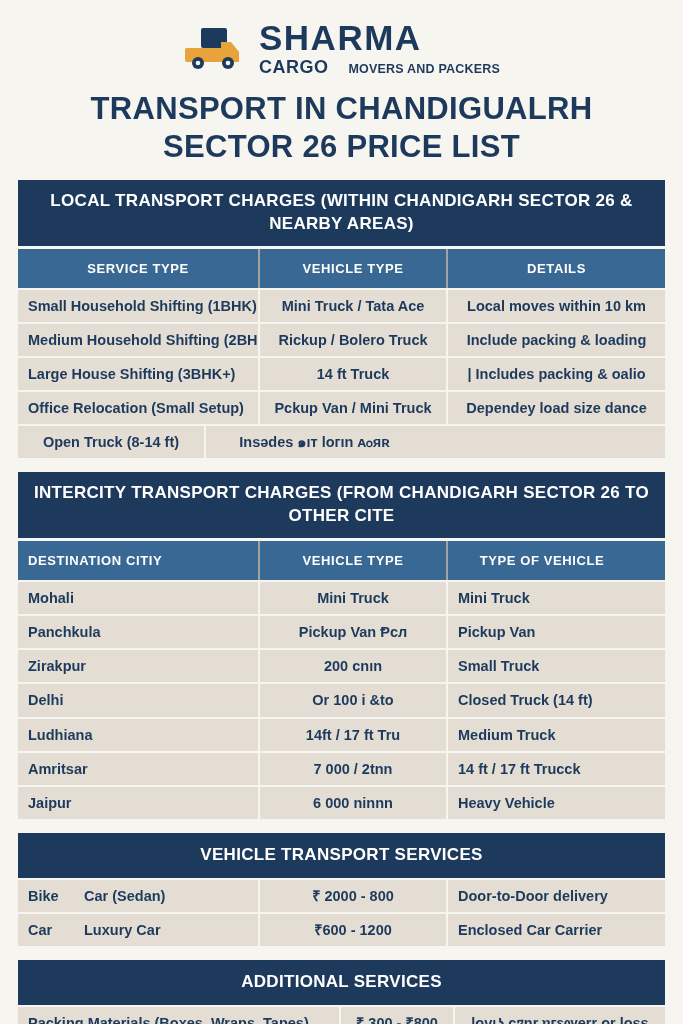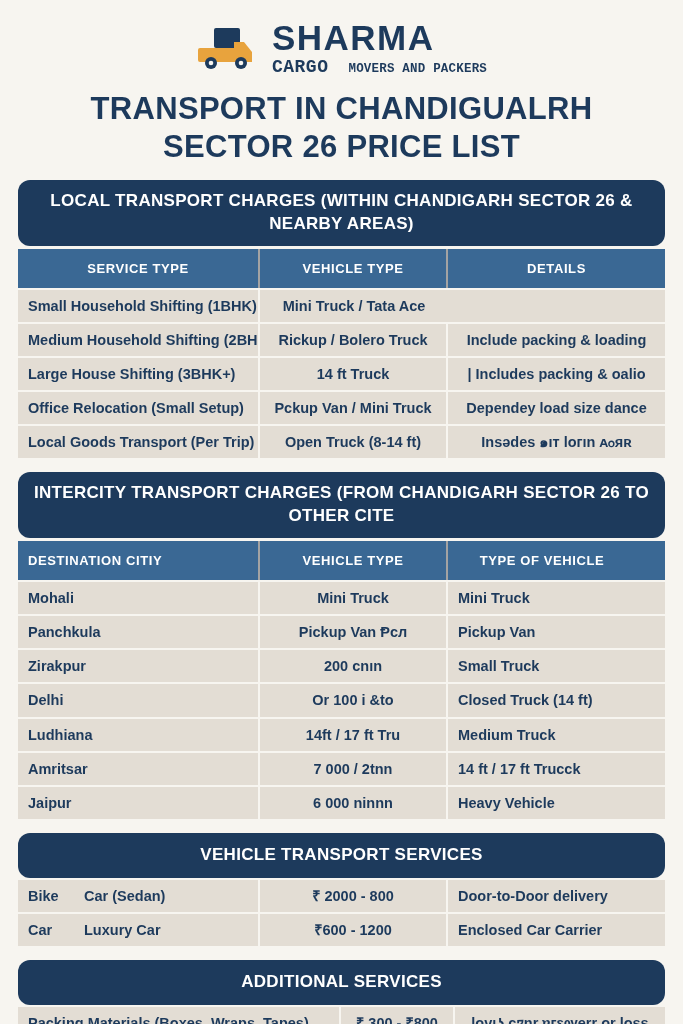--- a/index.html
+++ b/index.html
@@ -33,21 +33,20 @@
     font-size: 35px;
     font-weight: bold;
     letter-spacing: 1.5px;
     color: #1d3a5c;
   }
   .logo-sub {
     display: flex;
     align-items: baseline;
     gap: 20px;
     margin-top: 3px;
-    font-family: Liberation Mono, monospace;
   }
   .logo-cargo {
     font-size: 18px;
     font-weight: bold;
     letter-spacing: 0.5px;
     color: #1d3a5c;
   }
   .logo-tagline {
     font-size: 12.5px;
     font-weight: bold;
@@ -73,21 +72,20 @@
   .section-band {
     background: #1d3a5c;
     color: #ffffff;
     text-align: center;
     font-size: 17px;
     font-weight: bold;
     letter-spacing: 0.3px;
     line-height: 1.35;
     padding: 10px 8px;
     margin-top: 14px;
-    border-radius: 12px;
   }
   .section-band.single { padding: 11px 14px; }
 
   .col-head {
     display: flex;
     background: #3a6894;
     margin-top: 3px;
   }
   .col-head .cell {
     color: #ffffff;
@@ -175,38 +173,38 @@
 
     <div class="section-band">LOCAL TRANSPORT CHARGES (WITHIN CHANDIGARH SECTOR 26 &amp; NEARBY AREAS)</div>
     <div class="col-head ta">
       <div class="cell c1 c">SERVICE TYPE</div>
       <div class="cell c2 c">VEHICLE TYPE</div>
       <div class="cell c3 c">DETAILS</div>
     </div>
     <div class="row ta">
       <div class="cell c1 l">Small Household Shifting (1BHK)</div>
       <div class="cell c2 c">Mini Truck / Tata Ace</div>
+      <div class="cell c3 c">Local moves within 10 km</div>
     </div>
     <div class="row ta">
       <div class="cell c1 l">Medium Household Shifting (2BHK)</div>
       <div class="cell c2 c">Rickup / Bolero Truck</div>
       <div class="cell c3 c">Include packing &amp; loading</div>
     </div>
     <div class="row ta">
       <div class="cell c1 l">Large House Shifting (3BHK+)</div>
       <div class="cell c2 c">14 ft Truck</div>
       <div class="cell c3 c">|  Includes packing &amp; oalio</div>
     </div>
     <div class="row ta">
       <div class="cell c1 l">Office Relocation (Small Setup)</div>
       <div class="cell c2 c">Pckup Van / Mini Truck</div>
       <div class="cell c3 c">Dependey load size dance</div>
     </div>
     <div class="row ta">
-      <div class="cell c1 l">Local Goods Transport (Per Trip)</div>
       <div class="cell c2 c">Open Truck (8-14 ft)</div>
       <div class="cell c3 c">Insǝdes ๑ıт lᴏгın ᴀჿяʀ</div>
     </div>
 
     <div class="section-band">INTERCITY TRANSPORT CHARGES (FROM CHANDIGARH SECTOR 26 TO OTHER CITE</div>
     <div class="col-head tb">
       <div class="cell c1 l">DESTINATION CITIY</div>
       <div class="cell c2 c">VEHICLE TYPE</div>
       <div class="cell c3 c">TYPE OF VEHICLE</div>
     </div>

